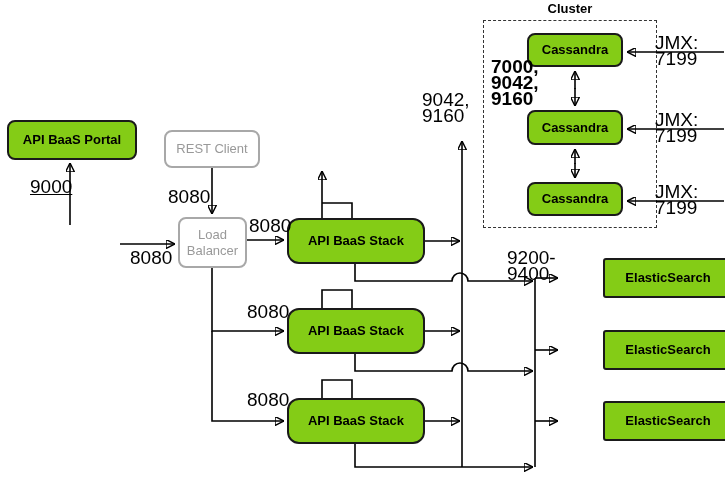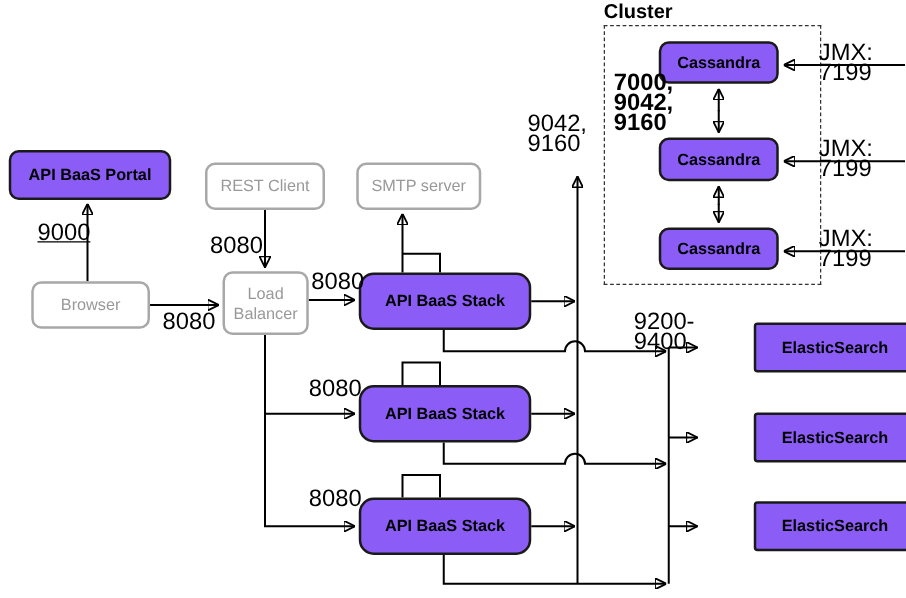--- a/index.html
+++ b/index.html
@@ -15,31 +15,31 @@
   svg.wires path { stroke: #000000; stroke-width: 1.6; fill: none; }
 
   .cluster-box {
     position: absolute; z-index: 0;
     left: 483px; top: 20px; width: 174px; height: 208px;
     border: 1.5px dashed #333333; background: transparent;
   }
   .cluster-title {
     position: absolute; z-index: 3;
     left: 483px; top: 1px; width: 174px;
-    font-size: 16px; font-weight: 700; color: #000;
+    text-align: center; font-size: 13px; font-weight: 700; color: #000;
   }
 
   .node {
     position: absolute; z-index: 2;
     display: flex; align-items: center; justify-content: center;
     text-align: center; font-size: 13px; line-height: 16px;
     white-space: pre-line; border-radius: 8px;
   }
   .solid {
-    background: #8b5cf6; border: 2px solid #1a1a1a;
+    background: #84cc16; border: 2px solid #1a1a1a;
     color: #000000; font-weight: 700;
   }
   .ghost {
     background: #ffffff; border: 2px solid #a8a8a8;
     color: #999999; font-weight: 400;
   }
   .r10 { border-radius: 12px; }
   .r5  { border-radius: 3px; margin-left: 40px; }
 
   .plabel {
@@ -89,28 +89,26 @@
     <path d="M575 88 V106" marker-end="url(#arr)"></path>
     <path d="M575 164 V149" marker-end="url(#arr)"></path>
     <path d="M575 163 V178" marker-end="url(#arr)"></path>
   </svg>
 
   <div class="cluster-box"></div>
   <div class="cluster-title">Cluster</div>
 
   <div class="node solid" style="left:7px; top:120px; width:130px; height:40px;">API BaaS Portal</div>
 
-  <div class="node ghost" style="left:25px; top:225px; width:95px; height:38px;">Browser</div>
 
   <div class="node ghost" style="left:164px; top:130px; width:96px; height:38px;">REST Client</div>
 
   <div class="node ghost" style="left:178px; top:217px; width:69px; height:51px;">Load
 Balancer</div>
 
-  <div class="node ghost" style="left:285px; top:130px; width:100px; height:38px;">SMTP server</div>
 
   <div class="node solid r10" style="left:287px; top:218px; width:138px; height:46px;">API BaaS Stack</div>
   <div class="node solid r10" style="left:287px; top:308px; width:138px; height:46px;">API BaaS Stack</div>
   <div class="node solid r10" style="left:287px; top:398px; width:138px; height:46px;">API BaaS Stack</div>
 
   <div class="node solid" style="left:527px; top:33px; width:96px; height:34px;">Cassandra</div>
   <div class="node solid" style="left:527px; top:110px; width:96px; height:35px;">Cassandra</div>
   <div class="node solid" style="left:527px; top:182px; width:96px; height:34px;">Cassandra</div>
 
   <div class="node solid r5" style="left:563px; top:258px; width:130px; height:40px;">ElasticSearch</div>

